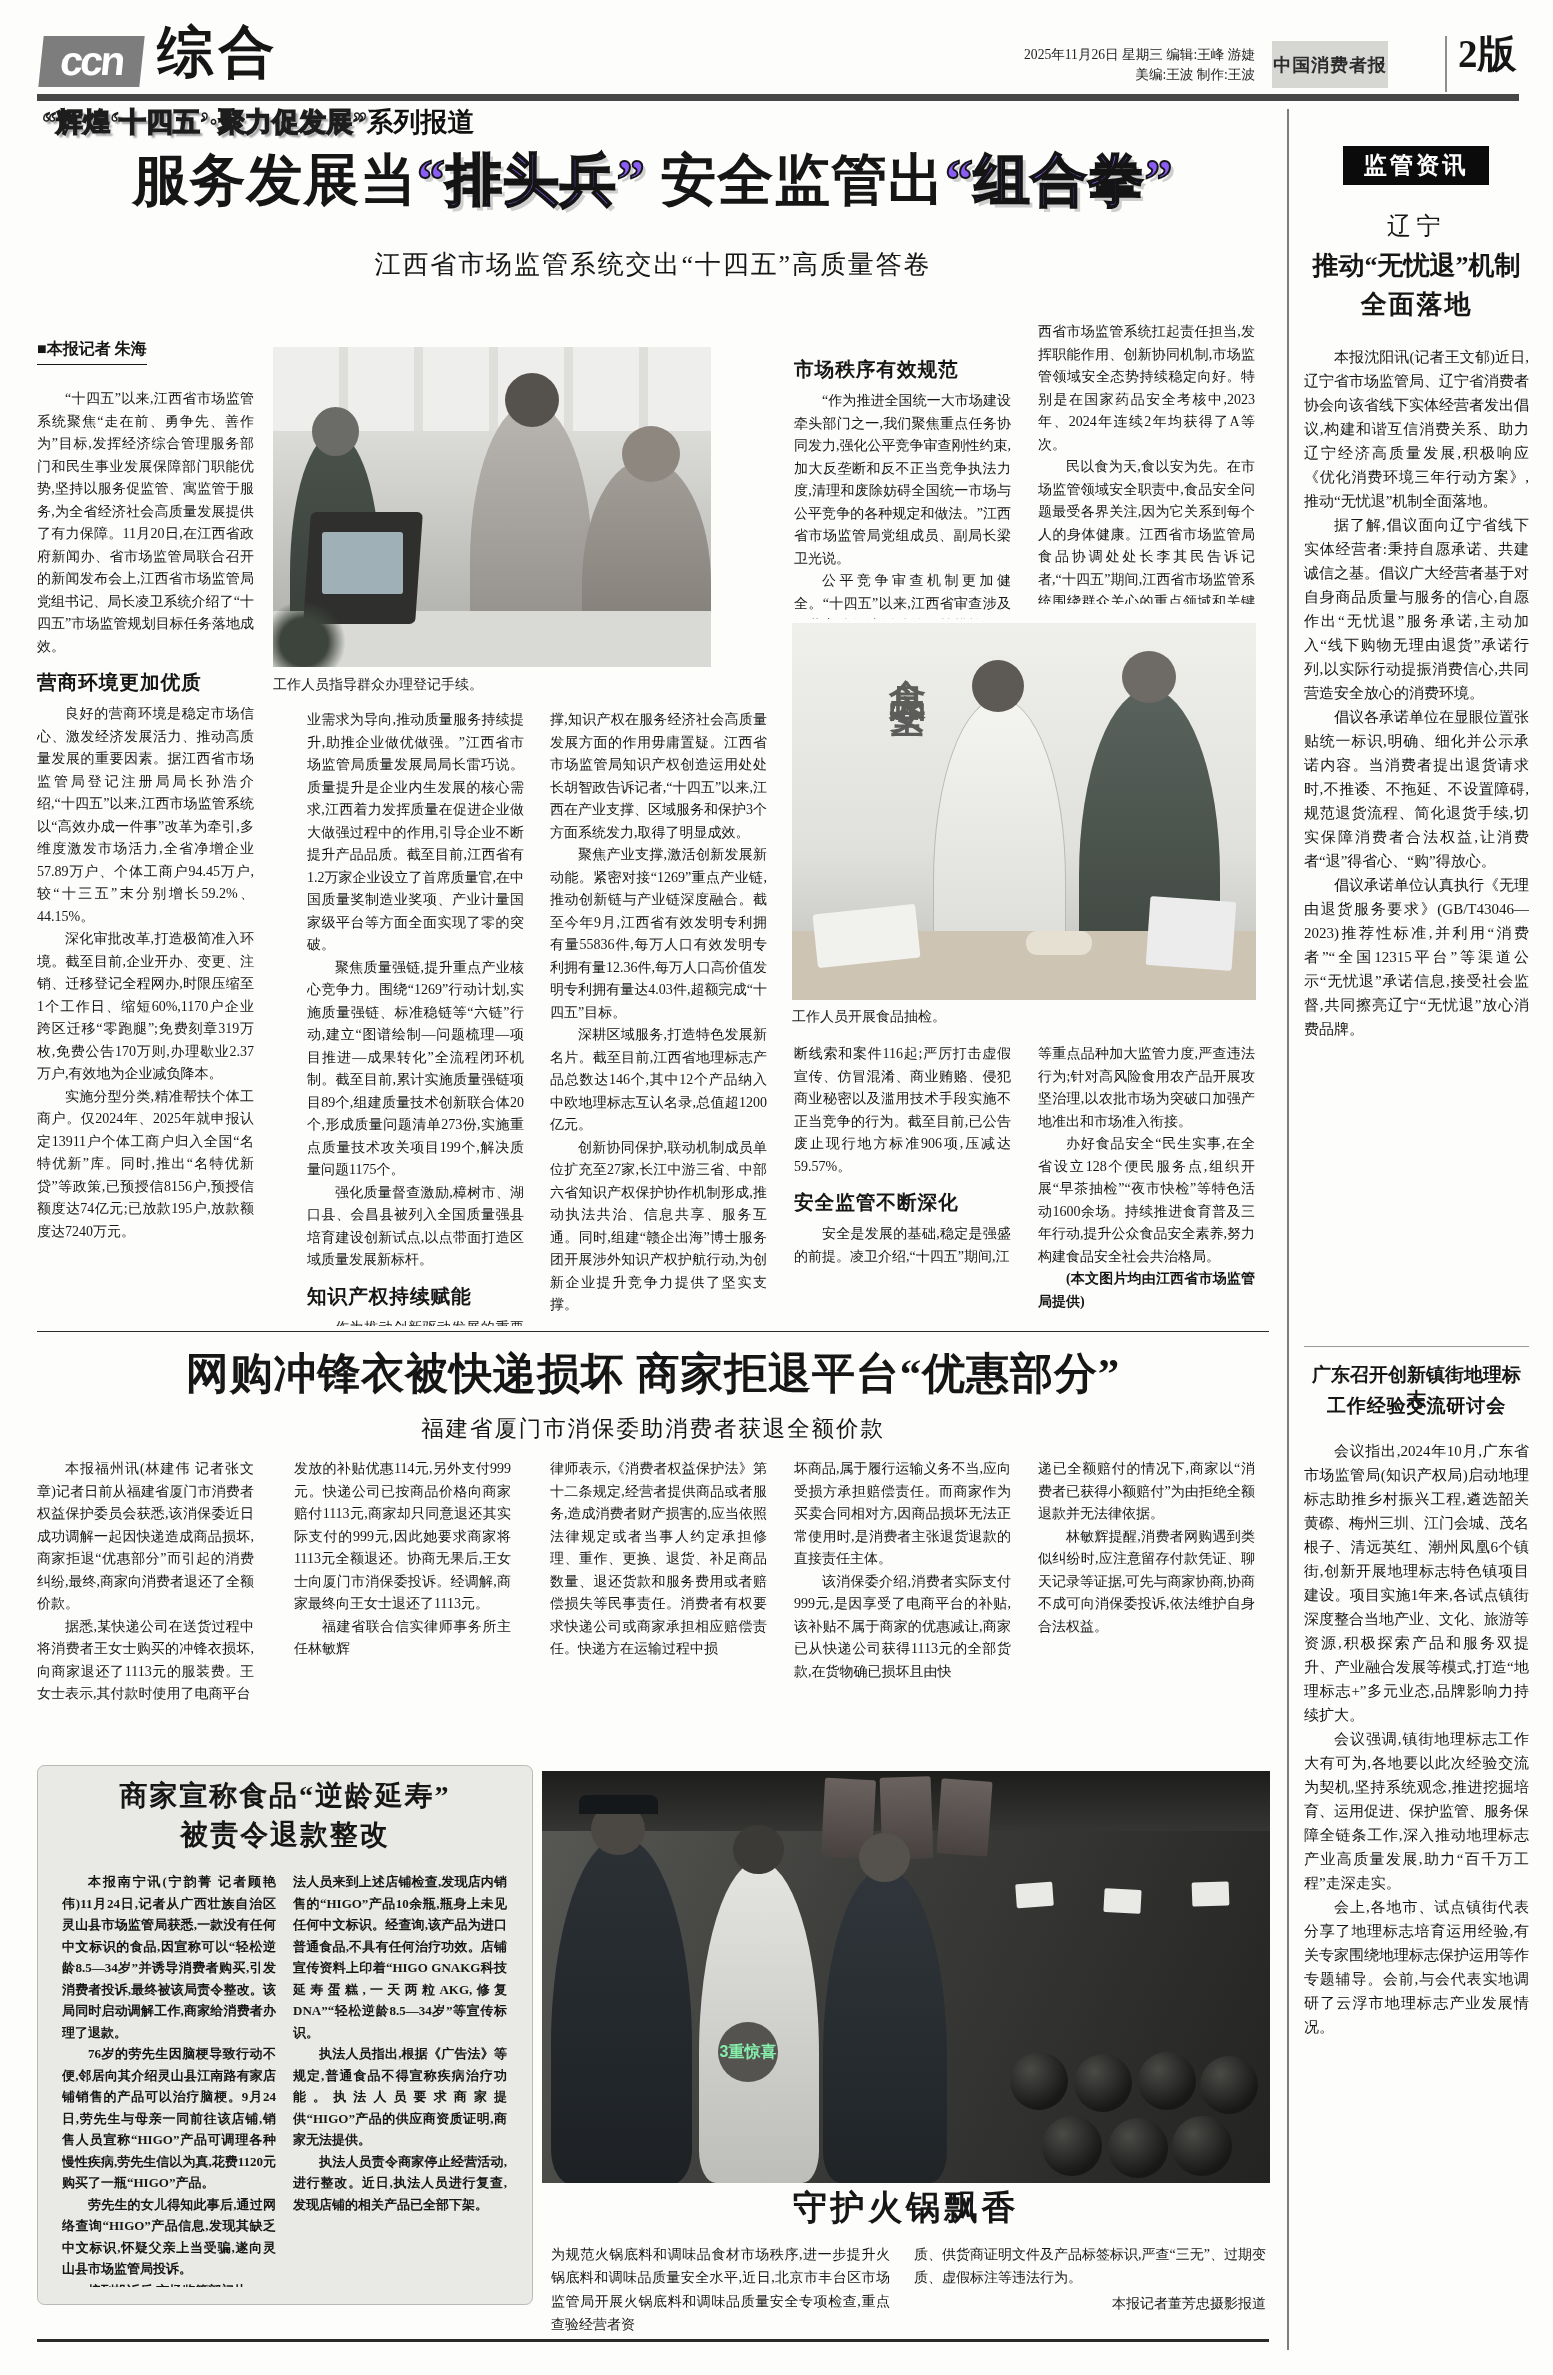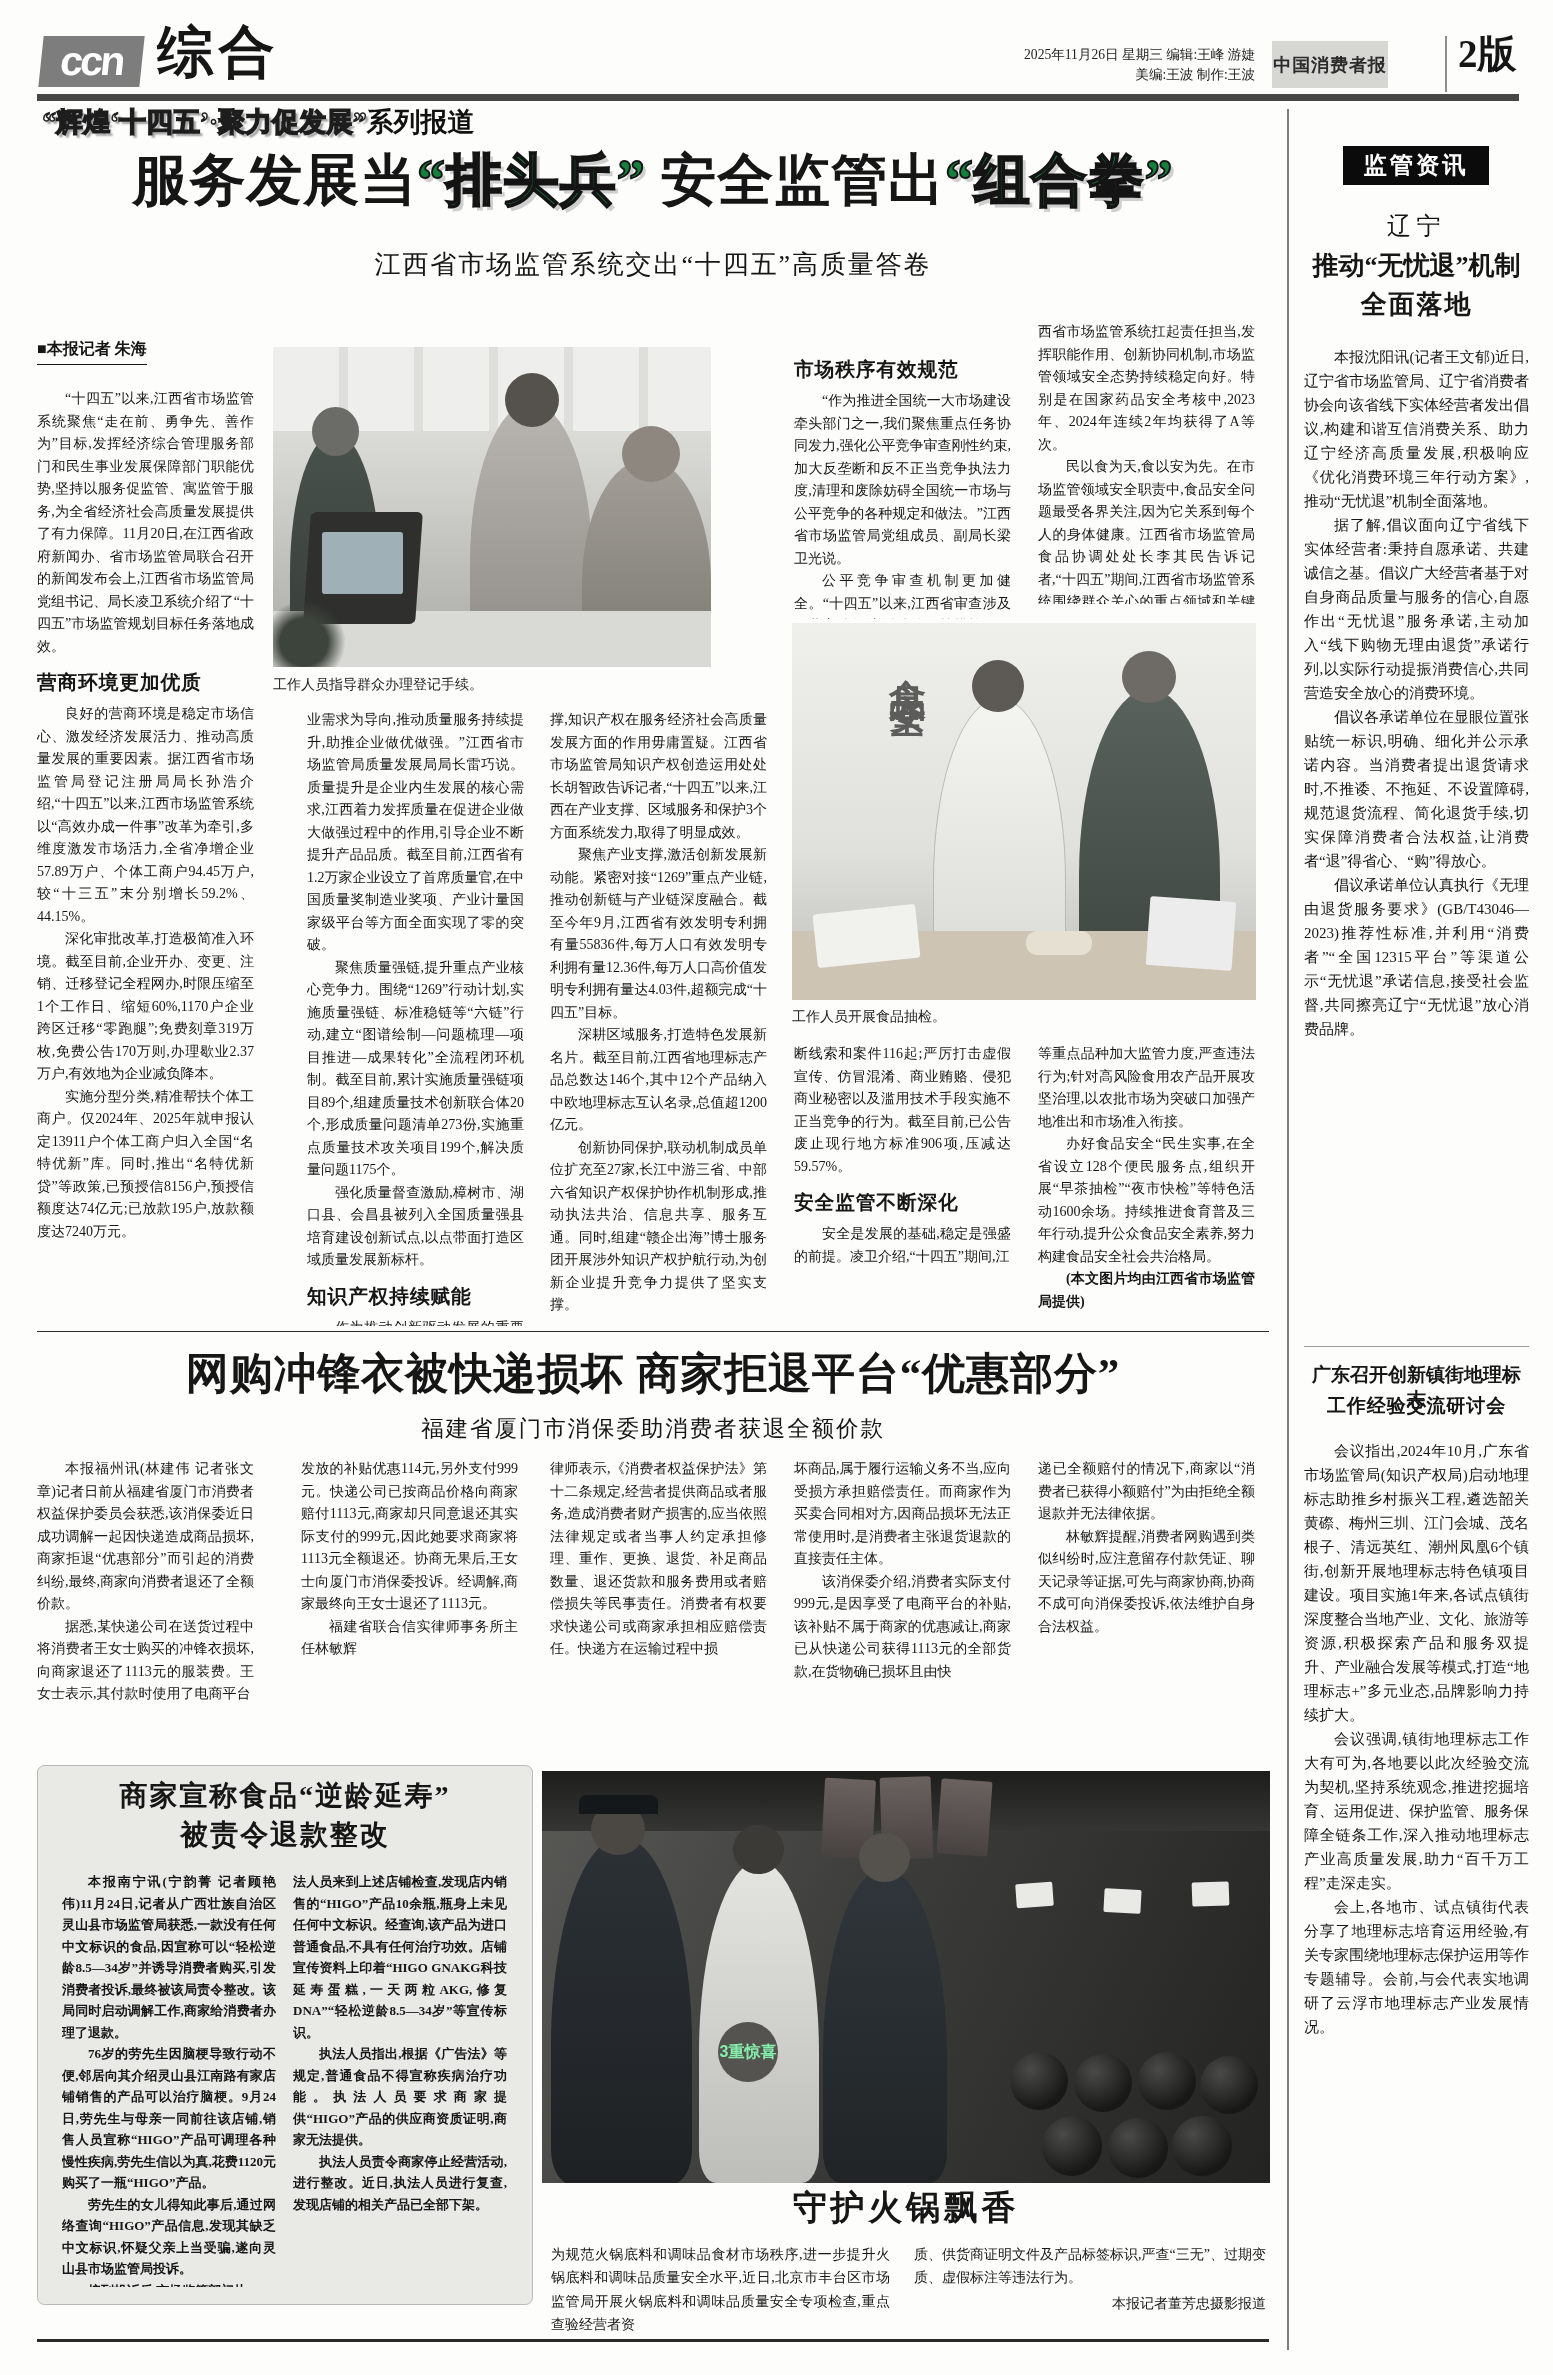--- a/index.html
+++ b/index.html
@@ -22,21 +22,21 @@
   .colflow p{margin:0;text-indent:2em;}
   .colflow p.c{text-indent:0;}
   .colflow h3.subhead{font:bold 19.7px/1.25 "Liberation Sans",sans-serif;margin:12px 0 8.4px;text-indent:0;letter-spacing:0.9px;}
   .colflow p.n{text-indent:2em;font-weight:bold;}
   
   #top-art{left:37px;top:107px;width:1232px;height:1224px;border-bottom:1.9px solid #2c2c2c;}
   #kicker{left:5.6px;top:1.9px;font:bold 27px/1 "Liberation Serif",serif;}
   #kicker .outl{color:#fff;-webkit-text-stroke:1.5px #1d1d1d;text-shadow:2.8px 2.8px 1.9px #9d9d9d;}
   #kicker .solid{color:#111;-webkit-text-stroke:0;}
   #main-hl{left:0;top:41px;width:100%;text-align:center;font:bold 56px/1.15 "Liberation Serif",serif;letter-spacing:0.9px;white-space:nowrap;}
-  #main-hl .fancy{color:#15803d;-webkit-text-stroke:1.9px #141414;text-shadow:3.7px 3.7px 0 #cfcfcf;margin-top:28px;}
+  #main-hl .fancy{color:#8b5cf6;-webkit-text-stroke:1.9px #141414;text-shadow:3.7px 3.7px 0 #cfcfcf;margin-top:28px;}
   #top-sub{left:0;top:142px;width:100%;text-align:center;font:26px/1.2 "Liberation Serif",serif;letter-spacing:1.9px;}
   #byline{left:0;top:234px;font:bold 16px/1 "Liberation Serif",serif;border-bottom:1.9px solid #161616;padding-bottom:6.6px;}
   .tcol{width:217px;}
   #t-col1{left:0;top:281px;height:941px;}
   #t-col2{left:270px;top:602px;height:617px;}
   #t-col3{left:513px;top:602px;height:617px;}
   #t-col4t{left:757px;top:238px;height:274px;}
   #t-col4b{left:757px;top:936px;height:284px;}
   #t-col5t{left:1001px;top:214px;height:283px;}
   #t-col5b{left:1001px;top:936px;height:284px;}
@@ -57,21 +57,21 @@
   .tag{position:absolute;background:#e9e9e6;border-radius:1.9px;}
   .pouch{position:absolute;background:linear-gradient(180deg,#6a625f,#474140);border-radius:2.8px;}
   #ph3-label{position:absolute;left:176px;top:251px;width:60px;height:60px;border-radius:50%;background:#555350;
              color:#86efac;display:flex;align-items:center;justify-content:center;text-align:center;
              font:bold 16px/1.15 "Liberation Sans",sans-serif;}
   
   #mid-art{left:37px;top:1344px;width:1232px;height:420px;}
   #mid-hl{left:0;top:5.6px;width:100%;text-align:center;font:bold 43px/1.1 "Liberation Serif",serif;letter-spacing:0.9px;white-space:nowrap;}
   #mid-sub{left:0;top:71px;width:100%;text-align:center;font:22.5px/1.2 "Liberation Serif",serif;letter-spacing:1.9px;}
   .mcol{width:217px;top:114px;height:305px;}
-  #m-col1{left:0;} #m-col2{left:264px;} #m-col3{left:513px;} #m-col4{left:757px;} #m-col5{left:1001px;}
+  #m-col1{left:0;} #m-col2{left:257px;} #m-col3{left:513px;} #m-col4{left:757px;} #m-col5{left:1001px;}
   
   #box-art{left:37px;top:1765px;width:494px;height:538px;background:#e9e9e6;border:0.9px solid #b9b9b5;border-radius:7.5px;}
   #box-t1{left:0;top:13px;width:100%;text-align:center;font:bold 28px/1.2 "Liberation Serif",serif;letter-spacing:1.9px;}
   #box-t2{left:0;top:52px;width:100%;text-align:center;font:bold 28px/1.2 "Liberation Serif",serif;letter-spacing:1.9px;}
   .bcol{top:105px;width:214px;height:416px;font-size:13px;line-height:21.5px;font-weight:bold;}
   #b-col1{left:24px;} #b-col2{left:255px;}
   
   #feat-title{left:542px;top:2189px;width:728px;text-align:center;font:bold 34px/1.1 "Liberation Serif",serif;letter-spacing:3.7px;}
   .fcap{top:2243px;font:14px/23.4px "Liberation Serif",serif;text-align:justify;}
   #fcap1{left:551px;width:339px;}

